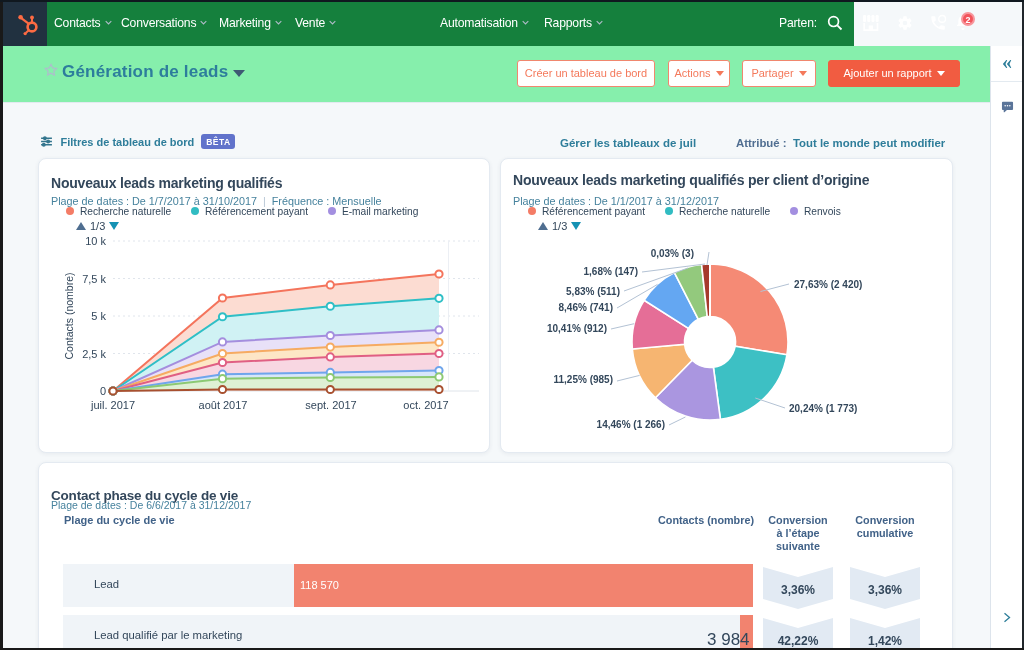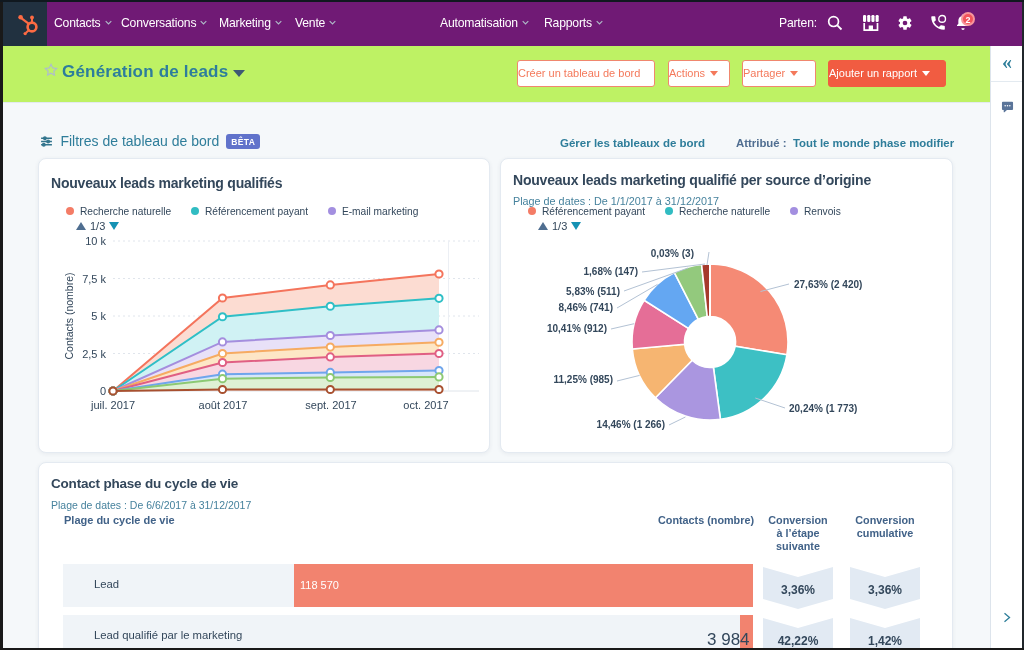--- a/index.html
+++ b/index.html
@@ -5,34 +5,34 @@
 * { margin:0; padding:0; box-sizing:border-box; }
 html,body { width:1024px; height:650px; overflow:hidden; background:#f5f8fa;
   font-family:"Liberation Sans", sans-serif; }
 #frame { position:relative; width:1024px; height:650px; }
 
 .edgeL { position:absolute; left:0; top:0; width:3px; height:650px; background:#191919; z-index:60; }
 .edgeR { position:absolute; right:0; top:0; width:2px; height:650px; background:#20262b; z-index:60; }
 .edgeB { position:absolute; left:0; bottom:0; width:1024px; height:2px; background:#191919; z-index:60; }
 
 
-#nav { position:absolute; left:0; top:0; width:1024px; height:46px; background:#701a75; }
+#nav { position:absolute; left:0; top:0; width:854px; height:46px; background:#15803d; }
 #logo { position:absolute; left:3px; top:0; width:44px; height:46px; background:#213140; }
 #logo svg { position:absolute; left:11px; top:12px; }
 .navitem { position:absolute; top:0; height:46px; line-height:47px; color:#ffffff;
   font-size:12.2px; font-weight:400; letter-spacing:-0.2px; white-space:nowrap; }
 .caret { display:inline-block; margin-left:4px; width:7px; height:7px; vertical-align:1px; }
 .navicon { position:absolute; top:14px; }
 
 
-#titlerow { position:absolute; left:3px; top:46px; width:987px; height:57px; background:#bef264;
+#titlerow { position:absolute; left:3px; top:46px; width:987px; height:57px; background:#86efac;
   border-bottom:1px solid #e3eaf0; }
 #dashtitle { position:absolute; left:59px; top:16px; font-size:17px; font-weight:700; color:#2d7d9c; letter-spacing:0.2px; }
 .btn { position:absolute; top:14px; height:27px; border-radius:3px; font-size:11px; font-weight:400;
-  line-height:25px; color:#f4795b; border:1px solid #f0876e; background:#fff; }
+  line-height:25px; text-align:center; color:#f4795b; border:1px solid #f0876e; background:#fff; }
 .btn.solid { background:#f15c41; border-color:#f15c41; color:#fff; }
 .dcaret { display:inline-block; width:0; height:0; border-left:4px solid transparent;
   border-right:4px solid transparent; border-top:5px solid #f4795b; vertical-align:1px; margin-left:5px;}
 .dcaret.w { border-top-color:#fff; }
 
 
 #sidebar { position:absolute; right:2px; top:46px; width:32px; height:602px; background:#ffffff;
   border-left:1px solid #dde4ec; z-index:50; }
 #sidebar .chev { color:#2e7e9a; font-size:20px; font-weight:700; text-align:center; margin-top:5px; letter-spacing:-1px; font-family:'Liberation Serif',serif;}
 #sidebar .div { border-bottom:1px solid #e3eaf0; margin-top:7px; }
@@ -121,21 +121,21 @@
 
   <div id="titlerow">
     <svg style="position:absolute;left:40px;top:16px" width="16" height="16" viewBox="0 0 24 24">
         <path d="M12 3.5l2.6 5.4 5.9.8-4.3 4.1 1 5.8L12 16.8l-5.2 2.8 1-5.8-4.3-4.1 5.9-.8z" fill="none" stroke="#aebdcc" stroke-width="1.8"></path>
       </svg>
     <span id="dashtitle">Génération de leads</span>
     <span style="position:absolute;left:230px;top:24px;width:0;height:0;border-left:6.5px solid transparent;border-right:6.5px solid transparent;border-top:7.5px solid #3e5974;"></span>
     <span class="btn" style="left:514px;width:138px;">Créer un tableau de bord</span>
     <span class="btn" style="left:665px;width:62px;">Actions<span class="dcaret"></span></span>
     <span class="btn" style="left:739px;width:74px;">Partager<span class="dcaret"></span></span>
-    <span class="btn solid" style="left:825px;width:118px;">Ajouter un rapport<span class="dcaret w"></span></span>
+    <span class="btn solid" style="left:825px;width:132px;">Ajouter un rapport<span class="dcaret w"></span></span>
   </div>
 
   <div id="sidebar">
     <div class="chev">«</div>
     <div class="div"></div>
     <svg style="margin:18px 0 0 9px" width="15" height="14" viewBox="0 0 24 24">
         <path fill="#5a7499" d="M4 3h16a1.5 1.5 0 0 1 1.5 1.5v11A1.5 1.5 0 0 1 20 17h-9l-4.2 4a.8.8 0 0 1-1.3-.6V17H4a1.5 1.5 0 0 1-1.5-1.5v-11A1.5 1.5 0 0 1 4 3z"></path>
         <g fill="#fff">
           <circle cx="8" cy="10" r="1.3"></circle>
           <circle cx="12" cy="10" r="1.3"></circle>
@@ -149,27 +149,28 @@
 
   <div id="filters">
     <svg style="vertical-align:-2px" width="13" height="13" viewBox="0 0 24 24">
         <g stroke="#33758d" stroke-width="2.4" fill="#33758d">
           <path d="M2 6 H22 M2 12 H22 M2 18 H22"></path>
           <circle cx="9" cy="6" r="2.4"></circle>
           <circle cx="15" cy="12" r="2.4"></circle>
           <circle cx="7" cy="18" r="2.4"></circle>
         </g>
       </svg>
-    <span class="teal" style="font-size:14px;font-weight:400;margin-left:3px;">Filtres de tableau de bord</span><span class="beta">BÊTA</span>
-  </div>
-  <div style="position:absolute; left:560px; top:137px; font-size:11.5px; font-weight:700;" class="teal">Gérer les tableaux de bord</div>
-  <div style="position:absolute; left:736px; top:137px; font-size:11.4px; color:#506e91; font-weight:700;">Attribué :&nbsp; <span class="teal">Tout le monde phase modifier</span></div>
+    <span class="teal" style="font-size:11px;font-weight:700;margin-left:3px;">Filtres de tableau de bord</span><span class="beta">BÊTA</span>
+  </div>
+  <div style="position:absolute; left:560px; top:137px; font-size:11.5px; font-weight:700;" class="teal">Gérer les tableaux de juil</div>
+  <div style="position:absolute; left:736px; top:137px; font-size:11.4px; color:#506e91; font-weight:700;">Attribué :&nbsp; <span class="teal">Tout le monde peut modifier</span></div>
 
   <div class="card" id="card1" style="left:38px; top:158px; width:452px; height:295px;">
     <div style="position:absolute;left:12px;top:16px;" class="cardtitle">Nouveaux leads marketing qualifiés</div>
+    <div style="position:absolute;left:12px;top:31px;" class="cardsub">Plage de dates : De 1/7/2017 à 31/10/2017 <span style="color:#b6c6d4">&nbsp;|&nbsp;</span> Fréquence : Mensuelle</div>
     <div style="position:absolute;left:27px;top:47px;" class="legend">
       <span class="dot" style="background:#f47c66"></span>Recherche naturelle
       <span class="dot" style="background:#31bcc2;margin-left:17px"></span>Référencement payant
       <span class="dot" style="background:#a38fe0;margin-left:17px"></span>E-mail marketing
     </div>
     <div style="position:absolute;left:37px;top:61px;" class="pager"><span class="tri-up"></span>1/3<span class="tri-dn"></span></div>
     <svg id="chart1" style="position:absolute;left:0;top:0;" width="452" height="295" viewBox="0 0 452 295">
         <line x1="74" y1="82" x2="440" y2="82" stroke="#e0e5ec" stroke-width="1" stroke-dasharray="2 3"></line>
         <line x1="74" y1="119.5" x2="440" y2="119.5" stroke="#e0e5ec" stroke-width="1" stroke-dasharray="2 3"></line>
         <line x1="74" y1="157" x2="440" y2="157" stroke="#e0e5ec" stroke-width="1" stroke-dasharray="2 3"></line>
@@ -231,21 +232,21 @@
         <text x="67" y="236" text-anchor="end" font-size="11" fill="#33475b">0</text>
         <text x="74" y="250" text-anchor="middle" font-size="11" fill="#33475b">juil. 2017</text>
         <text x="184" y="250" text-anchor="middle" font-size="11" fill="#33475b">août 2017</text>
         <text x="292" y="250" text-anchor="middle" font-size="11" fill="#33475b">sept. 2017</text>
         <text x="387" y="250" text-anchor="middle" font-size="11" fill="#33475b">oct. 2017</text>
         <text x="34" y="157" text-anchor="middle" font-size="10.5" fill="#33475b" transform="rotate(-90 34 157)">Contacts (nombre)</text>
       </svg>
   </div>
 
   <div class="card" id="card2" style="left:500px; top:158px; width:453px; height:295px;">
-    <div style="position:absolute;left:12px;top:13px;" class="cardtitle">Nouveaux leads marketing qualifié per source d’origine</div>
+    <div style="position:absolute;left:12px;top:13px;" class="cardtitle">Nouveaux leads marketing qualifiés per client d’origine</div>
     <div style="position:absolute;left:12px;top:31px;" class="cardsub">Plage de dates : De 1/1/2017 à 31/12/2017</div>
     <div style="position:absolute;left:27px;top:47px;" class="legend">
       <span class="dot" style="background:#f47c66"></span>Référencement payant
       <span class="dot" style="background:#31bcc2;margin-left:17px"></span>Recherche naturelle
       <span class="dot" style="background:#a38fe0;margin-left:17px"></span>Renvois
     </div>
     <div style="position:absolute;left:37px;top:61px;" class="pager"><span class="tri-up"></span>1/3<span class="tri-dn"></span></div>
     <svg id="chart2" style="position:absolute;left:0;top:0;" width="453" height="295" viewBox="0 0 453 295">
         <path d="M 209 105 A 78 78 0 0 1 285.9374549590331 195.83074527947414 L 234.15262950583775 187.19466672598193 A 25.5 25.5 0 0 0 209 157.5 Z" fill="#f58a75" stroke="#fff" stroke-width="1.6"></path>
         <path d="M 285.9374549590331 195.83074527947414 A 78 78 0 0 1 219.40775021941351 260.302514418163 L 212.40253372557748 208.27197586747636 A 25.5 25.5 0 0 0 234.15262950583775 187.19466672598193 Z" fill="#3dc0c4" stroke="#fff" stroke-width="1.6"></path>
@@ -271,21 +272,21 @@
         <path d="M 187 109 L 123 132" stroke="#b3c2d4" stroke-width="1" fill="none"></path>
         <text x="119" y="136" text-anchor="end" font-size="10" font-weight="bold" fill="#33475b">5,83% (511)</text>
         <path d="M 204 105 L 141 113" stroke="#b3c2d4" stroke-width="1" fill="none"></path>
         <text x="137" y="116" text-anchor="end" font-size="10" font-weight="bold" fill="#33475b">1,68% (147)</text>
         <path d="M 206 106 L 208 93" stroke="#b3c2d4" stroke-width="1" fill="none"></path>
         <text x="193" y="98" text-anchor="end" font-size="10" font-weight="bold" fill="#33475b">0,03% (3)</text>
       </svg>
   </div>
 
   <div class="card" id="card3" style="left:38px; top:462px; width:915px; height:230px; border-radius:8px 8px 0 0;">
-    <div style="position:absolute;left:12px;top:13px;font-size:13.5px;" class="cardtitle">Contact phase du cycle de vie</div>
+    <div style="position:absolute;left:12px;top:25px;font-size:13.5px;" class="cardtitle">Contact phase du cycle de vie</div>
     <div style="position:absolute;left:12px;top:31px;font-size:10.5px;" class="cardsub">Plage de dates : De 6/6/2017 à 31/12/2017</div>
     <div style="position:absolute;left:25px;top:51px;font-size:11px;font-weight:700;color:#416288;">Plage du cycle de vie</div>
     <div style="position:absolute;left:565px;top:51px;width:150px;text-align:right;font-size:10.8px;font-weight:700;color:#416288;white-space:nowrap;">Contacts (nombre)</div>
     <div style="position:absolute;left:724px;top:51px;width:70px;text-align:center;font-size:10.8px;font-weight:700;color:#416288;line-height:13px;">Conversion<br>à l’étape<br>suivante</div>
     <div style="position:absolute;left:811px;top:51px;width:70px;text-align:center;font-size:10.8px;font-weight:700;color:#416288;line-height:13px;">Conversion<br>cumulative</div>
 
     <div style="position:absolute;left:24px;top:101px;width:690px;height:43px;background:#f0f4f8;"></div>
     <div style="position:absolute;left:255px;top:101px;width:459px;height:43px;background:#f2836f;"></div>
     <div style="position:absolute;left:55px;top:115px;font-size:11.3px;color:#33475b;">Lead</div>
     <div style="position:absolute;left:261px;top:116px;font-size:11px;color:#fff;">118 570</div>

